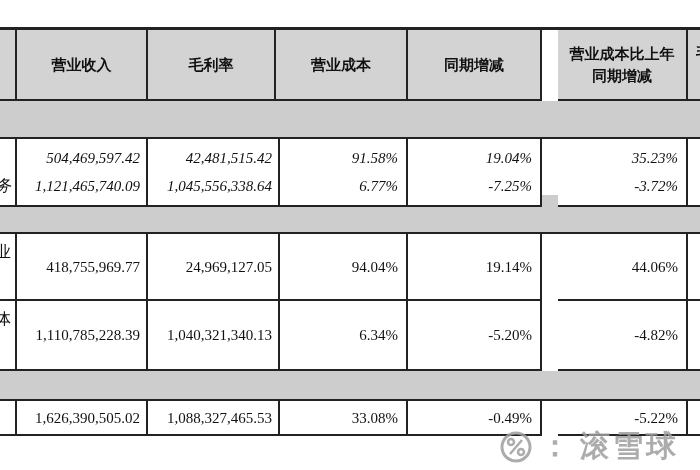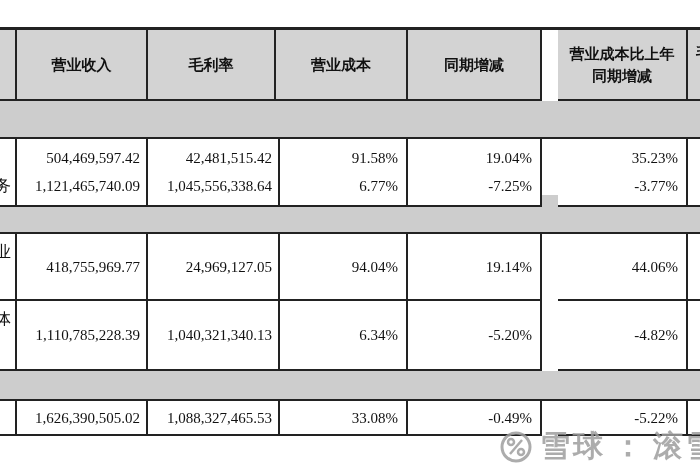--- a/index.html
+++ b/index.html
@@ -34,21 +34,21 @@
     font-weight:bold;font-size:15px;text-align:center;
     padding:0;
   }
   .hdr{height:71px;}
   .hdr .c{height:71px;}
   .hdr .two{flex-direction:column;line-height:22px;}
   .hdr .w6{justify-content:flex-start;align-items:flex-start;padding:14px 0 0 8px;}
   .band{
     width:700px;background:#cdcdcd;border-bottom:2px solid #222;
   }
-  .r40{height:28px;}  .r40 .c{height:40px;}
+  .r40{height:28px;font-style:italic;}  .r40 .c{height:40px;}
   .r37{height:37px;}
   .r36{height:36px;}
   .r67{height:67px;}  .r67 .c{height:67px;}
   .r70{height:70px;}  .r70 .c{height:70px;}
   .r35{height:35px;}  .r35 .c{height:35px;}
   .lab{justify-content:flex-start;overflow:hidden;}
   .lab span{display:inline-block;margin-left:-5px;font-size:16px;}
   .lab.top{align-items:flex-start;}
   .lab.top span{margin-top:8px;}
   .watermark{
@@ -95,21 +95,21 @@
   </div>
 
   <div class="row r40">
     <div class="c w0 lab">
         <span>务</span>
       </div>
     <div class="c w1">1,121,465,740.09</div>
     <div class="c w2">1,045,556,338.64</div>
     <div class="c w3">6.77%</div>
     <div class="c w4">-7.25%</div>
-    <div class="c w5">-3.77%</div>
+    <div class="c w5">-3.72%</div>
     <div class="c w6"></div>
   </div>
 
   <div class="band r37"></div>
 
   <div class="row r67">
     <div class="c w0 lab top">
         <span>业</span>
       </div>
     <div class="c w1">418,755,969.77</div>
@@ -148,16 +148,15 @@
 
 </div>
 
 <div class="watermark">
   <svg width="34" height="34" viewBox="0 0 34 34">
     <circle cx="17" cy="17" r="14" fill="none" stroke="#9e9e9e" stroke-width="3"></circle>
     <circle cx="12" cy="12" r="3" fill="none" stroke="#9e9e9e" stroke-width="2.5"></circle>
     <circle cx="22" cy="22" r="3" fill="none" stroke="#9e9e9e" stroke-width="2.5"></circle>
     <line x1="23" y1="10" x2="11" y2="24" stroke="#9e9e9e" stroke-width="2.5"></line>
   </svg>
-  <span>雪球</span>
     <span>：</span>
     <span>滚雪球</span>
 </div>
 
 </body></html>

